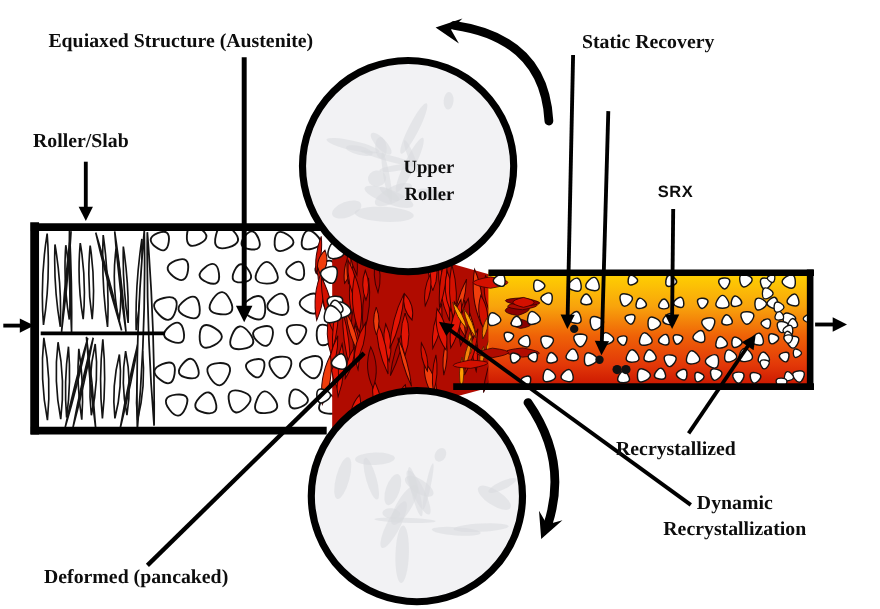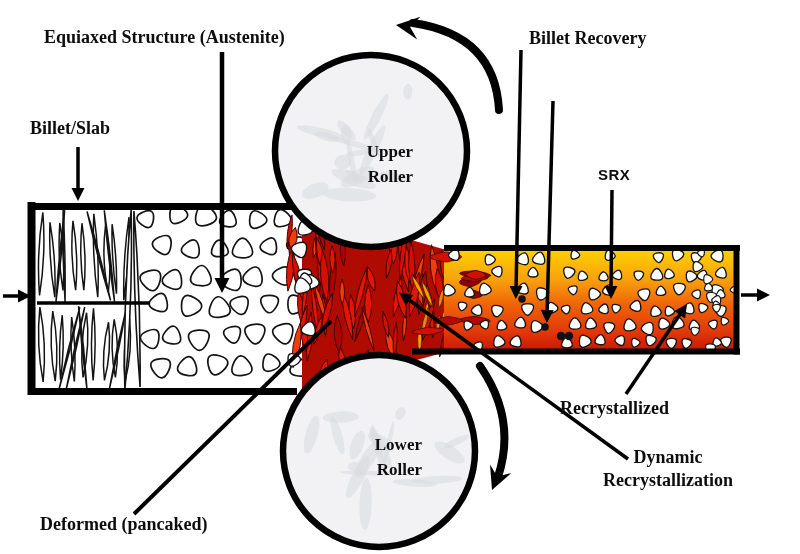--- a/index.html
+++ b/index.html
@@ -386,29 +386,28 @@
         <line x1="626" y1="394" x2="683" y2="310" stroke="#000000" stroke-width="3.5" stroke-linecap="butt"></line>
         <polygon points="687.0,304.0 685.1,318.4 674.3,311.1" fill="#000000"></polygon>
         <line x1="628" y1="459" x2="405" y2="297" stroke="#000000" stroke-width="3.5" stroke-linecap="butt"></line>
         <polygon points="399.0,292.6 413.3,295.0 405.7,305.5" fill="#000000"></polygon>
         <line x1="134" y1="514" x2="331" y2="321" stroke="#000000" stroke-width="4" stroke-linecap="butt"></line>
       </g>
     </svg>
 
   <div class="lbl" style="left:44px;top:27px">Equiaxed Structure (Austenite)</div>
 
-  <div class="lbl" style="left:30px;top:118px">Billet/Slab</div>
-
-  <div class="lbl" style="left:529px;top:28px">Billet Recovery</div>
+  <div class="lbl" style="left:30px;top:118px">Roller/Slab</div>
+
+  <div class="lbl" style="left:529px;top:28px">Static Recovery</div>
 
 
   <div class="lbl srx" style="left:598px;top:166px">SRX</div>
 
   <div class="lbl roller-lbl" style="left:331px;top:140px;width:82px">Upper Roller</div>
 
-  <div class="lbl roller-lbl" style="left:338px;top:433px;width:84px">Lower Roller</div>
 
   <div class="lbl" style="left:560px;top:398px">Recrystallized</div>
 
   <div class="lbl" style="left:40px;top:514px">Deformed (pancaked)</div>
 
   <div class="lbl dyn" style="left:582px;top:446px">Dynamic Recrystallization</div>
 </div>
 
 </body></html>

